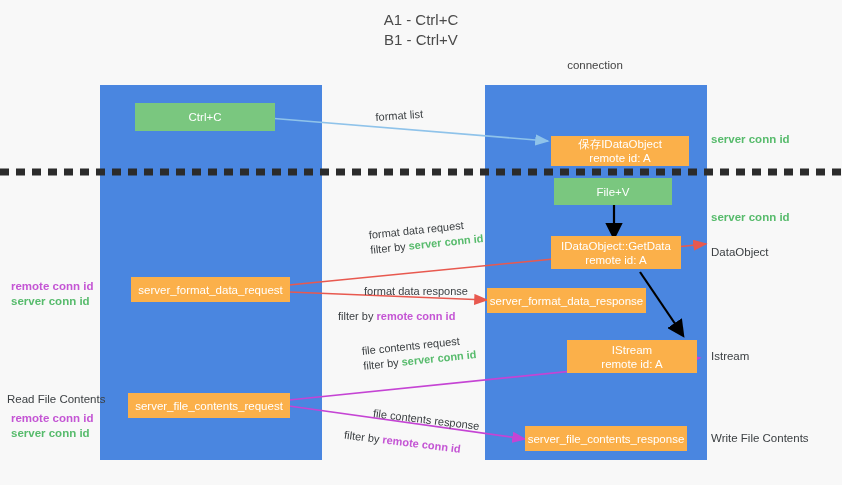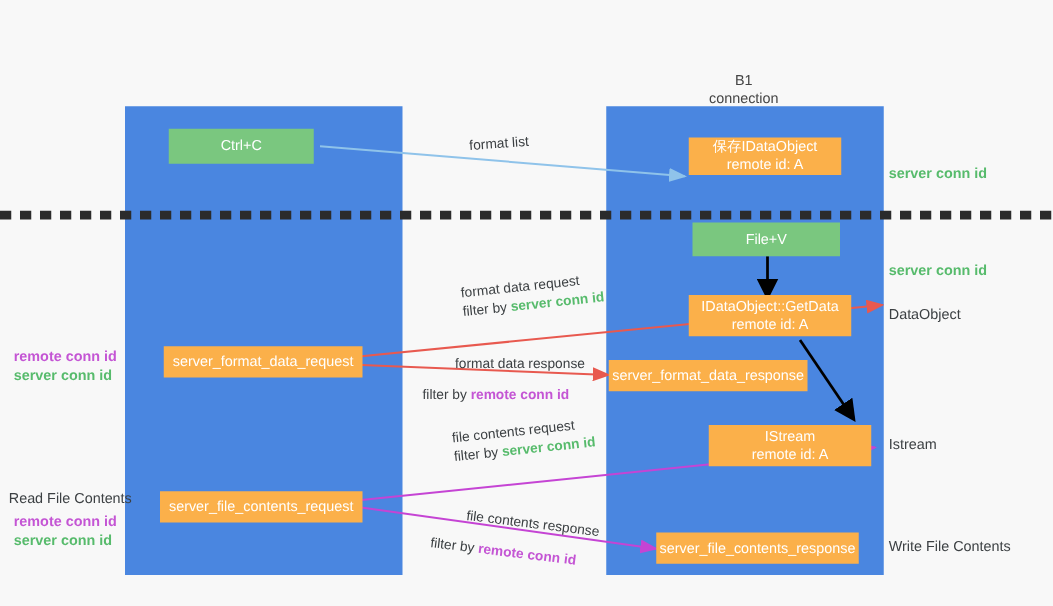--- a/index.html
+++ b/index.html
@@ -85,23 +85,24 @@
   }
 
   svg { position: absolute; left: 0; top: 0; overflow: visible; }
   .nosel { user-select: none; }
 </style>
 </head>
 <body>
 
 <div id="canvas">
 
+  <div class="abs title nosel">A1 - Ctrl+C
+B1 - Ctrl+V</div>
 
   <div class="abs col-head nosel" style="left:530px; top:58px; width:130px;">
-    <span class="name">B1</span>
     <span class="sub">connection</span>
   </div>
 
   <div class="abs lane" style="left:100px; top:85px; width:222px; height:375px;"></div>
   <div class="abs lane" style="left:485px; top:85px; width:222px; height:375px;"></div>
 
   <svg width="842" height="485">
     <defs>
       <marker id="ah-blue" markerWidth="9" markerHeight="7" refX="8" refY="3.5" orient="auto">
         <polygon points="0 0, 9 3.5, 0 7" fill="#8fc3ea"></polygon>
@@ -129,25 +130,25 @@
 
     <line x1="289" y1="400" x2="700" y2="358" stroke="#c544d4" stroke-width="1.6" marker-end="url(#ah-purple)"></line>
 
     <line x1="289" y1="406" x2="525" y2="439" stroke="#c544d4" stroke-width="1.6" marker-end="url(#ah-purple)"></line>
   </svg>
 
   <svg class="abs dashed" width="842" height="8">
     <line x1="0" y1="4" x2="842" y2="4" stroke="#2b2b2b" stroke-width="7" stroke-dasharray="9 7"></line>
   </svg>
 
-  <div class="abs box green nosel" style="left:135px; top:103px; width:116px; height:28px;justify-content:center;">
+  <div class="abs box green nosel" style="left:135px; top:103px; width:140px; height:28px;justify-content:center;">
     <span>Ctrl+C</span>
   </div>
 
-  <div class="abs box orange nosel" style="left:551px; top:110px; width:122px; height:30px;">
+  <div class="abs box orange nosel" style="left:551px; top:136px; width:138px; height:30px;">
     <span>保存IDataObject</span>
     <span>remote id: A</span>
   </div>
 
   <div class="abs box green nosel" style="left:554px; top:178px; width:118px; height:27px;">
     <span>File+V</span>
   </div>
 
   <div class="abs box orange nosel" style="left:551px; top:236px; width:130px; height:33px;">
     <span>IDataObject::GetData</span>

